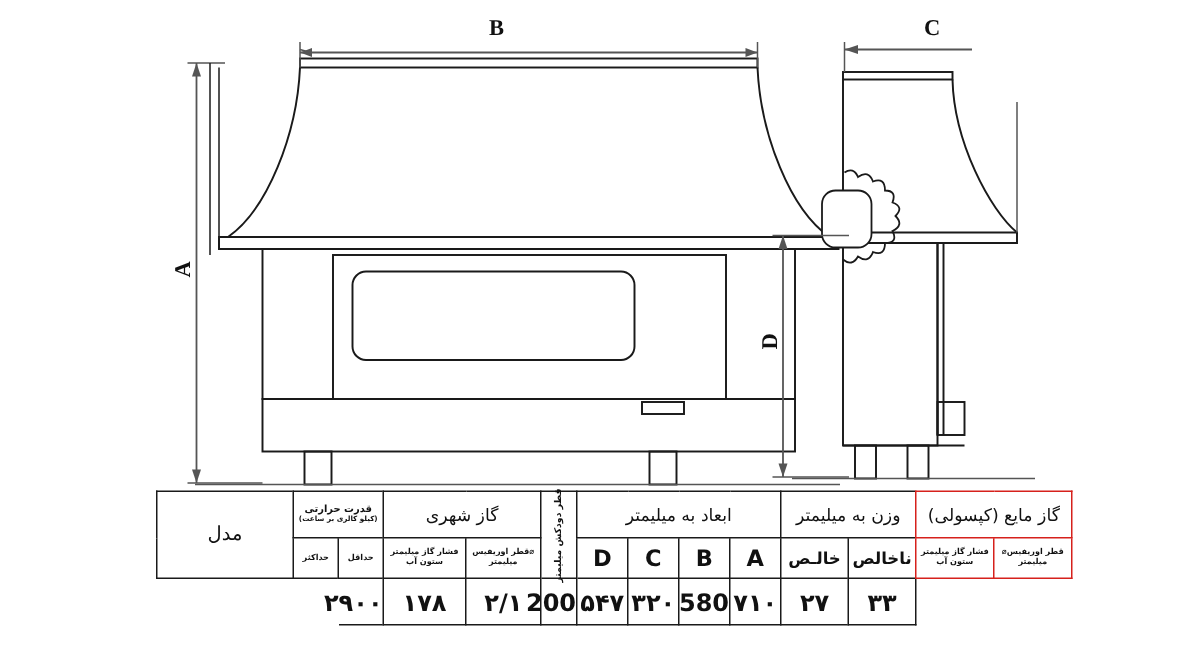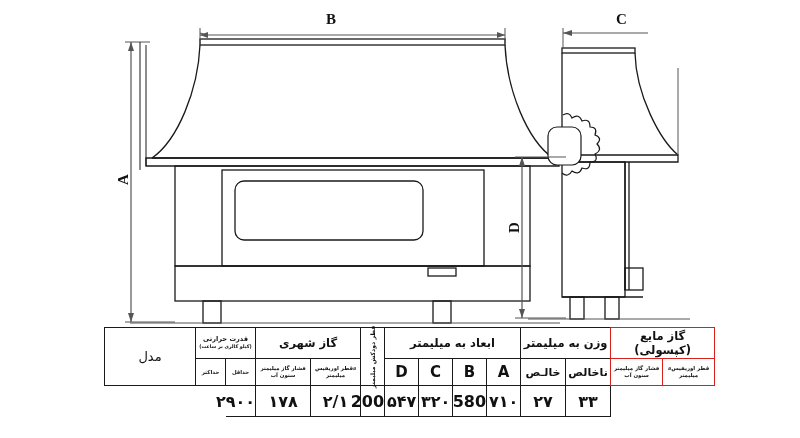--- a/index.html
+++ b/index.html
@@ -53,21 +53,21 @@
   table.spec td {
     border: 1px solid #1a1a1a;
     text-align: center;
     vertical-align: middle;
     padding: 0;
     color: #111111;
     font-family: "DejaVu Sans", "Liberation Sans", sans-serif;
   }
   .grp-head {
     font-size: 11.5px;
-    font-weight: bold;
+    font-weight: normal;
     height: 30px;
   }
   .sub-head {
     font-size: 11px;
     font-weight: bold;
     height: 26px;
   }
   .tiny-head {
     font-size: 5.4px;
     font-weight: bold;

